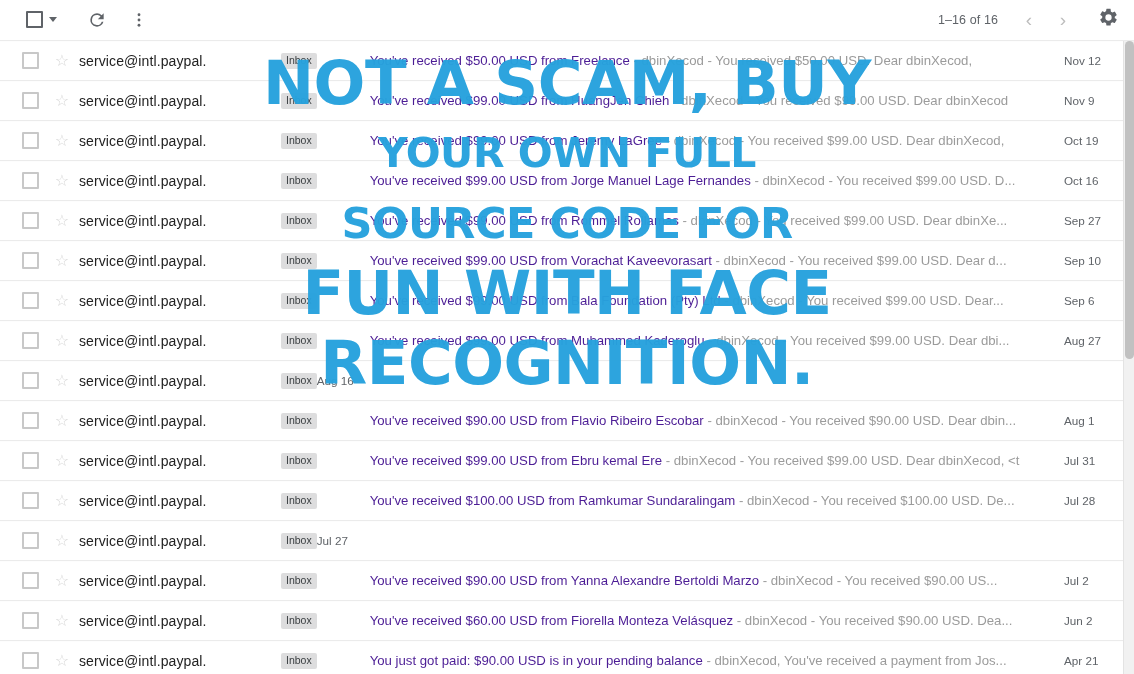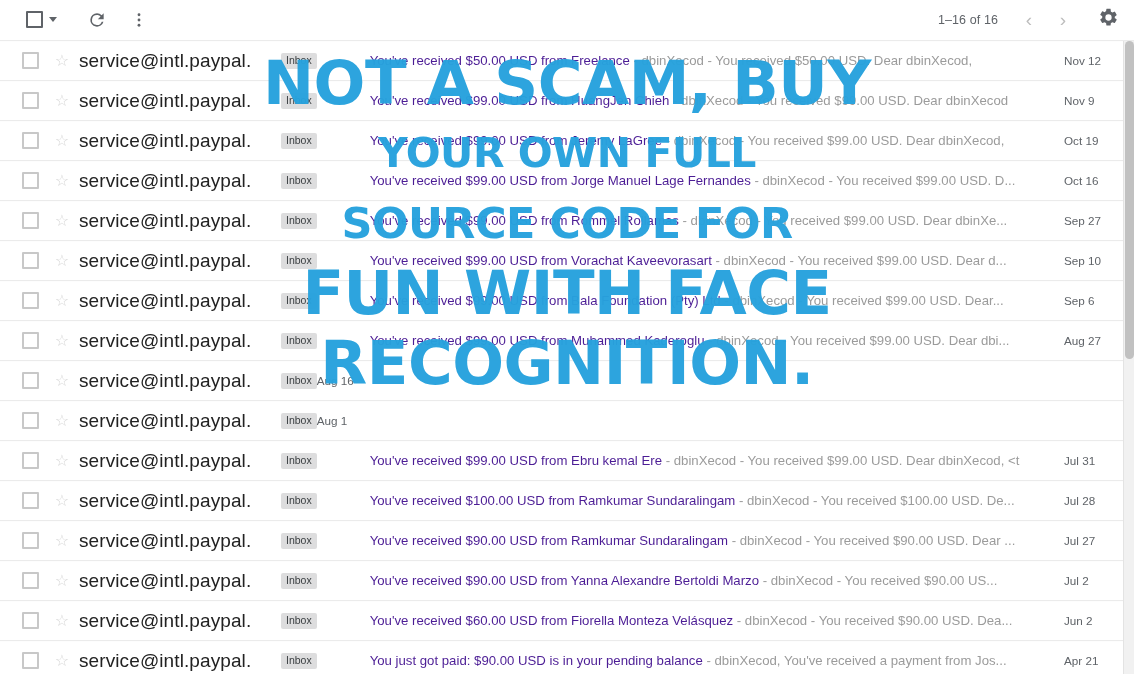--- a/index.html
+++ b/index.html
@@ -127,21 +127,21 @@
     color: #d6d6d6;
     font-size: 16px;
     line-height: 1;
     text-align: center;
     user-select: none;
   }
   .row-sender {
     flex: 0 0 200px;
     margin-left: 6px;
     color: #222;
-    font-size: 19px;
+    font-size: 14px;
     letter-spacing: .1px;
     white-space: nowrap;
     overflow: hidden;
     text-overflow: ellipsis;
   }
   .row-label {
     flex: 0 0 auto;
     margin-left: 2px;
     background: #ddddde;
     color: #3c4043;
@@ -338,20 +338,21 @@
         <span class="row-star">☆</span>
         <span class="row-sender">service@intl.paypal.</span>
         <span class="row-label">Inbox</span>
         <span class="row-date">Aug 16</span>
       </div>
       <div class="row">
         <span class="row-chk"></span>
         <span class="row-star">☆</span>
         <span class="row-sender">service@intl.paypal.</span>
         <span class="row-label">Inbox</span>
+        <span class="row-body"><span class="subj">You've received $90.00 USD from Flavio Ribeiro Escobar</span><span class="snip"> - dbinXecod - You received $90.00 USD. Dear dbin...</span></span>
         <span class="row-date">Aug 1</span>
       </div>
       <div class="row">
         <span class="row-chk"></span>
         <span class="row-star">☆</span>
         <span class="row-sender">service@intl.paypal.</span>
         <span class="row-label">Inbox</span>
         <span class="row-body"><span class="subj">You've received $99.00 USD from Ebru kemal Ere</span><span class="snip"> - dbinXecod - You received $99.00 USD. Dear dbinXecod, &lt;t</span></span>
         <span class="row-date">Jul 31</span>
       </div>
@@ -361,21 +362,20 @@
         <span class="row-sender">service@intl.paypal.</span>
         <span class="row-label">Inbox</span>
         <span class="row-body"><span class="subj">You've received $100.00 USD from Ramkumar Sundaralingam</span><span class="snip"> - dbinXecod - You received $100.00 USD. De...</span></span>
         <span class="row-date">Jul 28</span>
       </div>
       <div class="row">
         <span class="row-chk"></span>
         <span class="row-star">☆</span>
         <span class="row-sender">service@intl.paypal.</span>
         <span class="row-label">Inbox</span>
-        <span class="row-body"><span class="subj">You've received $90.00 USD from Ramkumar Sundaralingam</span><span class="snip"> - dbinXecod - You received $90.00 USD. Dear ...</span></span>
         <span class="row-date">Jul 27</span>
       </div>
       <div class="row">
         <span class="row-chk"></span>
         <span class="row-star">☆</span>
         <span class="row-sender">service@intl.paypal.</span>
         <span class="row-label">Inbox</span>
         <span class="row-body"><span class="subj">You've received $90.00 USD from Yanna Alexandre Bertoldi Marzo</span><span class="snip"> - dbinXecod - You received $90.00 US...</span></span>
         <span class="row-date">Jul 2</span>
       </div>

